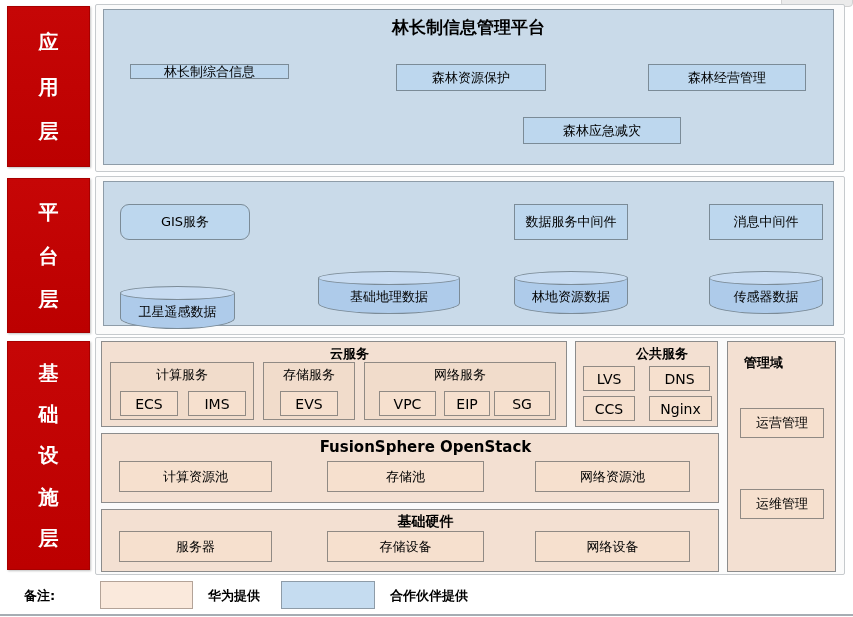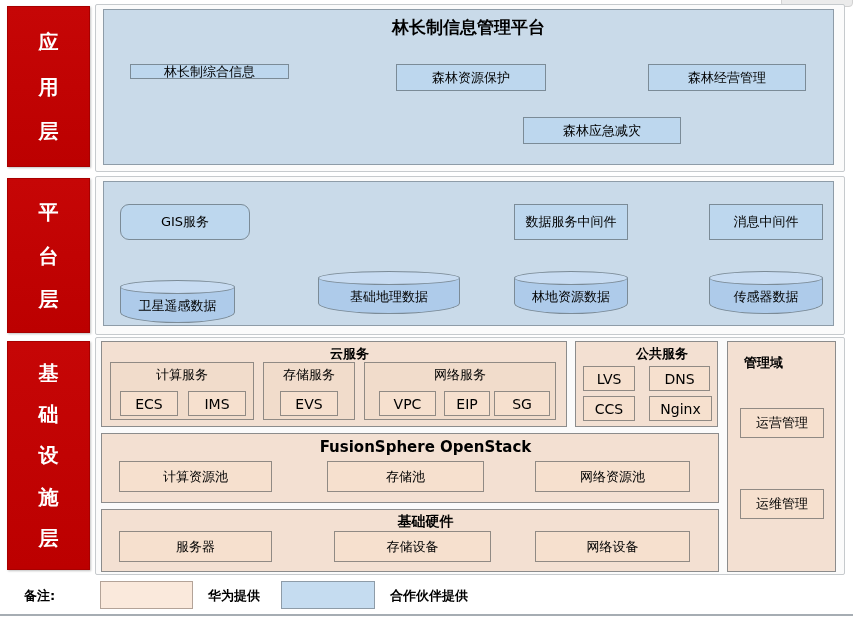--- a/index.html
+++ b/index.html
@@ -87,21 +87,21 @@
   <div class="blue-box" style="left:130px;top:64px;width:159px;height:15px;">林长制综合信息</div>
   <div class="blue-box" style="left:396px;top:64px;width:150px;height:27px;">森林资源保护</div>
   <div class="blue-box" style="left:648px;top:64px;width:158px;height:27px;">森林经营管理</div>
   <div class="blue-box" style="left:523px;top:117px;width:158px;height:27px;">森林应急减灾</div>
 
   <div class="blue-wrap" style="top:181px;height:145px;"></div>
   <div class="blue-box" style="left:120px;top:204px;width:130px;height:36px;border-radius:9px;">GIS服务</div>
   <div class="blue-box" style="left:514px;top:204px;width:114px;height:36px;">数据服务中间件</div>
   <div class="blue-box" style="left:709px;top:204px;width:114px;height:36px;">消息中间件</div>
 
-  <div class="cylinder" style="left:120px;top:280px;width:115px;">
+  <div class="cylinder" style="left:120px;top:286px;width:115px;">
     <div class="cyl-top"></div>
     <div class="cyl-body"></div>
     <div class="cyl-text">卫星遥感数据</div>
   </div>
   <div class="cylinder" style="left:318px;top:271px;width:142px;">
     <div class="cyl-top"></div>
     <div class="cyl-body"></div>
     <div class="cyl-text">基础地理数据</div>
   </div>
   <div class="cylinder" style="left:514px;top:271px;width:114px;">
@@ -154,21 +154,21 @@
     <div class="sec-title" style="top:4px;font-size:15px;">FusionSphere OpenStack</div>
   </div>
   <div class="peach-box" style="left:119px;top:461px;width:153px;height:31px;">计算资源池</div>
   <div class="peach-box" style="left:327px;top:461px;width:157px;height:31px;">存储池</div>
   <div class="peach-box" style="left:535px;top:461px;width:155px;height:31px;">网络资源池</div>
 
   <div class="peach-wrap" style="left:101px;top:509px;width:618px;height:63px;">
     <div class="sec-title" style="top:3px;font-size:14px;">基础硬件</div>
   </div>
   <div class="peach-box" style="left:119px;top:531px;width:153px;height:31px;">服务器</div>
-  <div class="peach-box" style="left:327px;top:531px;width:157px;height:31px;margin-left:7px;">存储设备</div>
+  <div class="peach-box" style="left:327px;top:531px;width:157px;height:31px;">存储设备</div>
   <div class="peach-box" style="left:535px;top:531px;width:155px;height:31px;">网络设备</div>
 
   <div class="legend-text" style="left:24px;top:587px;">备注:</div>
   <div class="swatch peach" style="left:100px;top:581px;"></div>
   <div class="legend-text" style="left:208px;top:587px;">华为提供</div>
   <div class="swatch blue" style="left:281px;top:581px;width:94px;"></div>
   <div class="legend-text" style="left:390px;top:587px;">合作伙伴提供</div>
 
   <div class="bottom-line"></div>
 </div>

